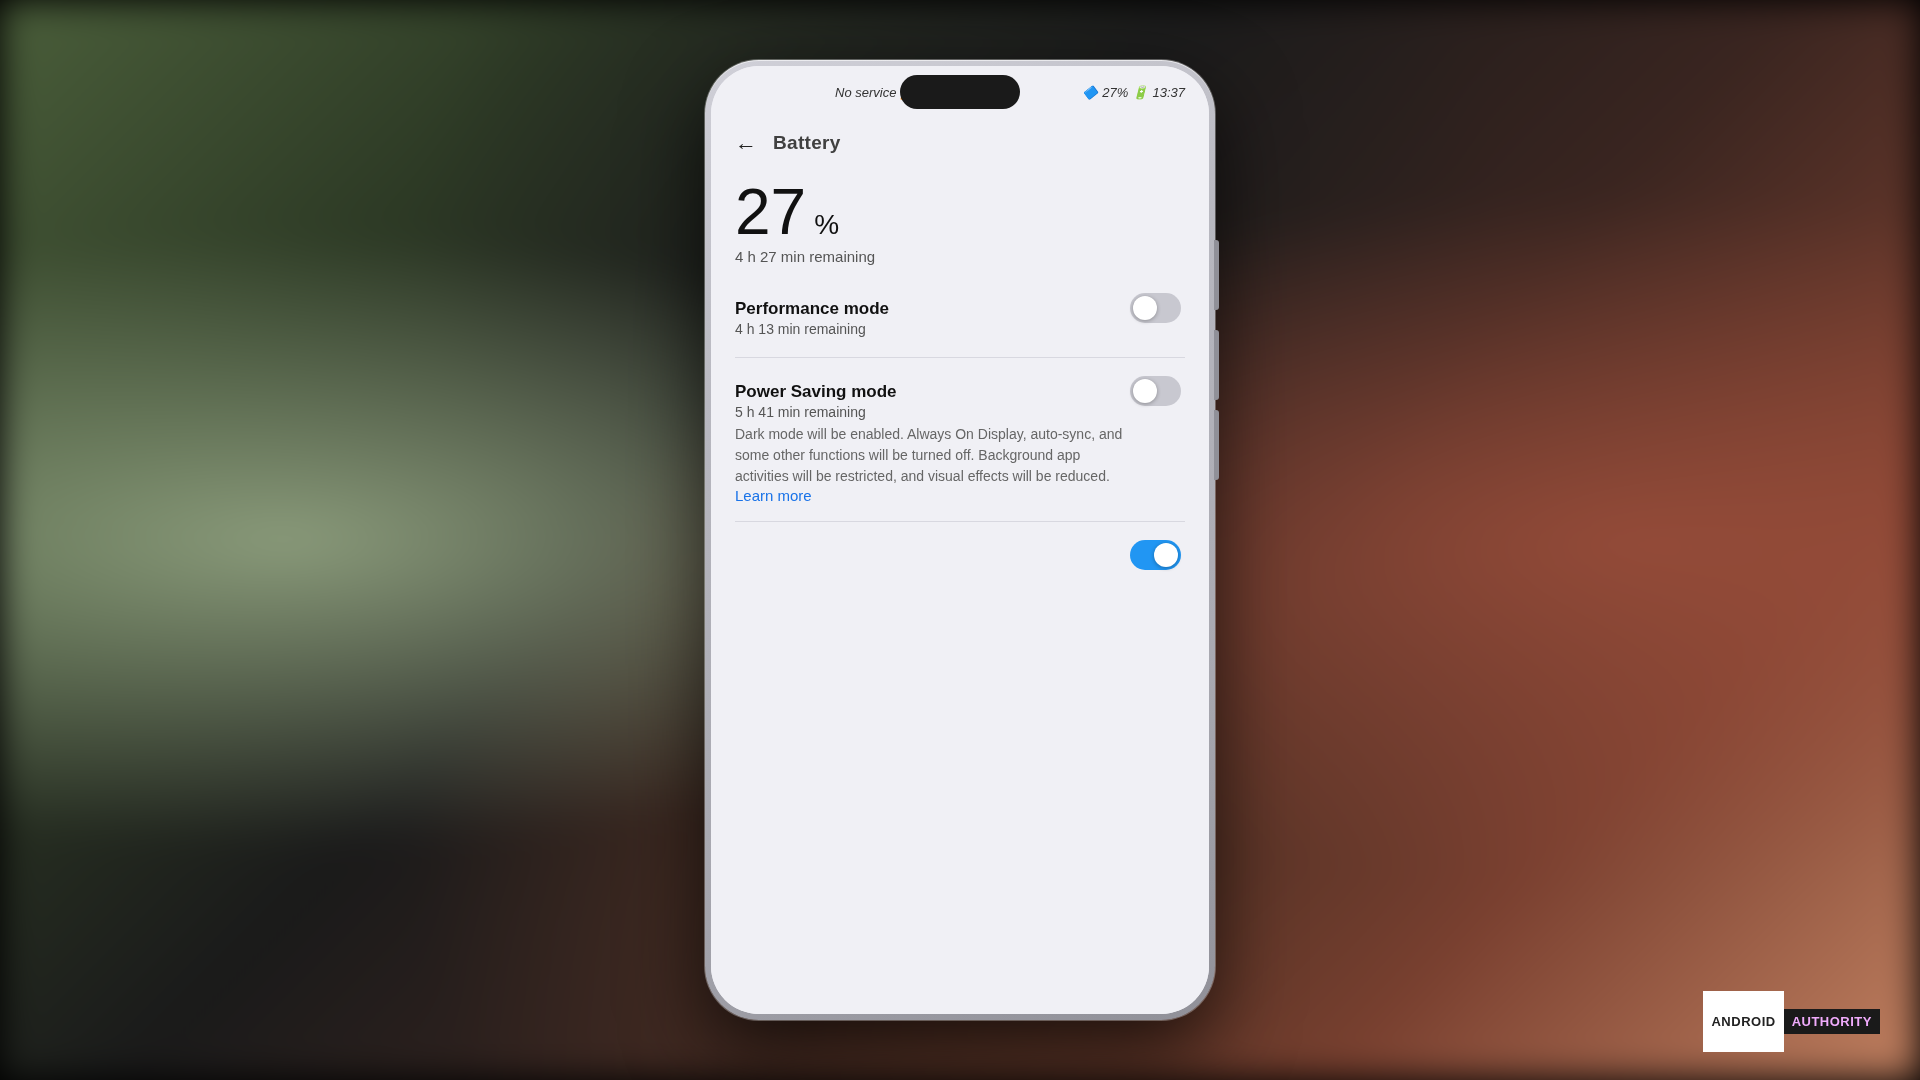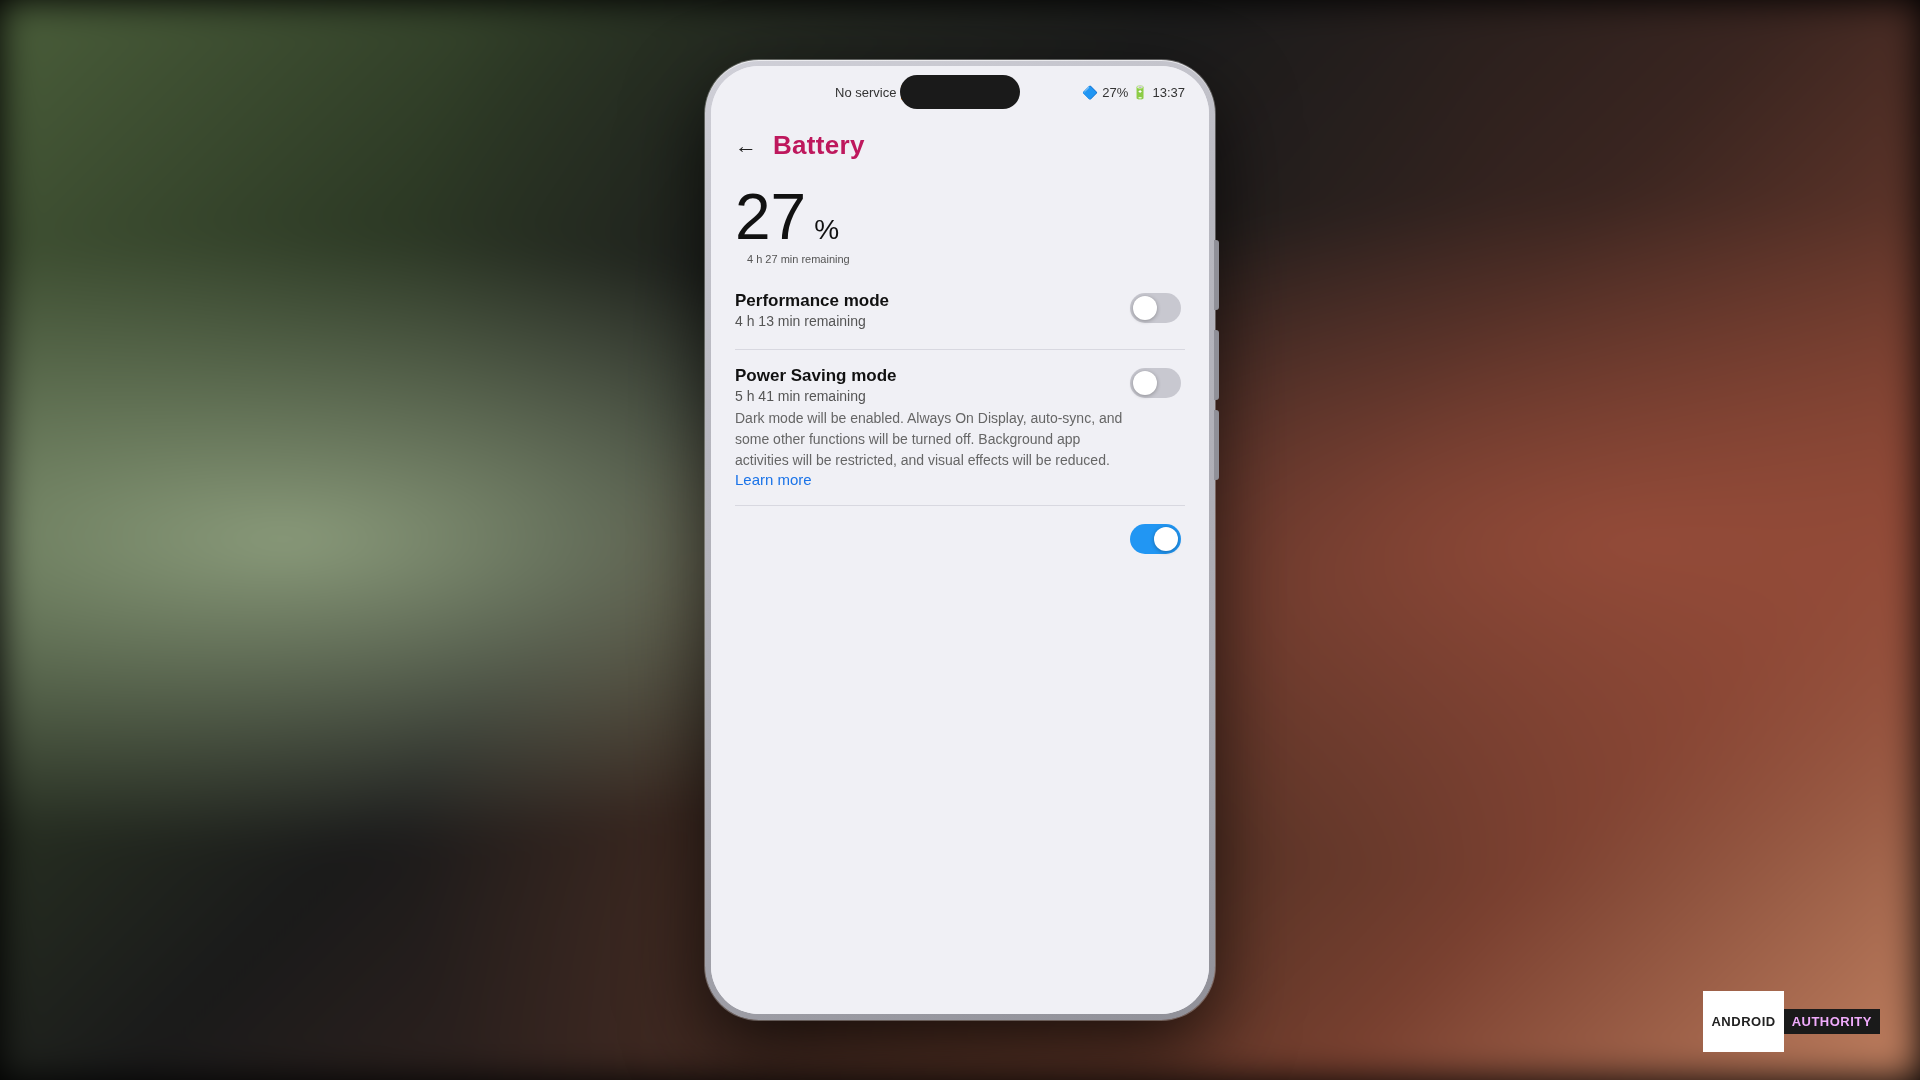--- a/index.html
+++ b/index.html
@@ -73,20 +73,21 @@
 
     
     .status-bar {
       height: 52px;
       background: #f0f0f5;
       display: flex;
       align-items: center;
       justify-content: space-between;
       padding: 16px 24px;
       position: relative;
+      font-style: italic;
     }
 
     .camera-pill {
       width: 120px;
       height: 34px;
       background: #1a1a1a;
       border-radius: 17px;
       position: absolute;
       top: 9px;
       left: 50%;
@@ -126,23 +127,23 @@
       padding: 12px 0 16px;
     }
 
     .back-arrow {
       font-size: 22px;
       color: #222;
       cursor: pointer;
     }
 
     .page-title-text {
-      font-size: 26px;
+      font-size: 19px;
       font-weight: 600;
-      color: #be185d;
+      color: #404040;
       letter-spacing: 0.3px;
     }
 
     
     .battery-percent {
       padding: 8px 0 4px;
       display: flex;
       align-items: baseline;
       gap: 8px;
     }
@@ -154,37 +155,37 @@
       line-height: 1;
     }
 
     .battery-symbol {
       font-size: 28px;
       font-weight: 300;
       color: #111;
     }
 
     .battery-remaining-main {
-      font-size: 11px;
+      font-size: 15px;
       color: #555;
       padding-bottom: 16px;
-      margin-left: 12px;
     }
 
     
     .section {
       padding: 10px 0;
       position: relative;
     }
 
     .section-title {
       font-size: 17px;
       font-weight: 600;
       color: #111;
       margin-bottom: 2px;
+      margin-top: 8px;
     }
 
     .section-subtitle {
       font-size: 14px;
       color: #555;
       margin-bottom: 4px;
     }
 
     .section-desc {
       font-size: 14px;

